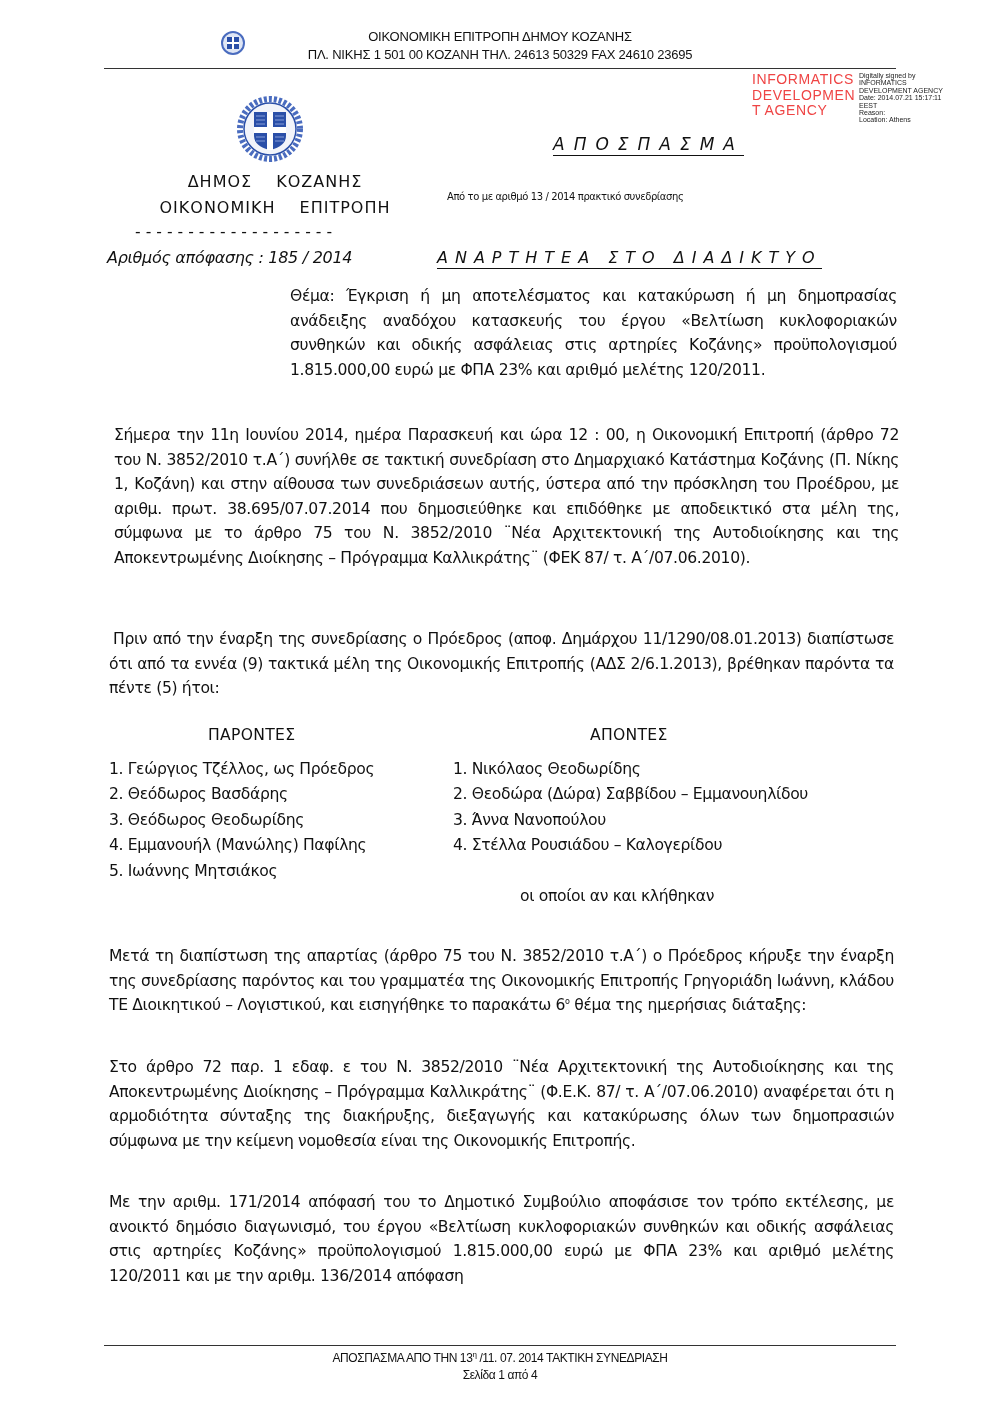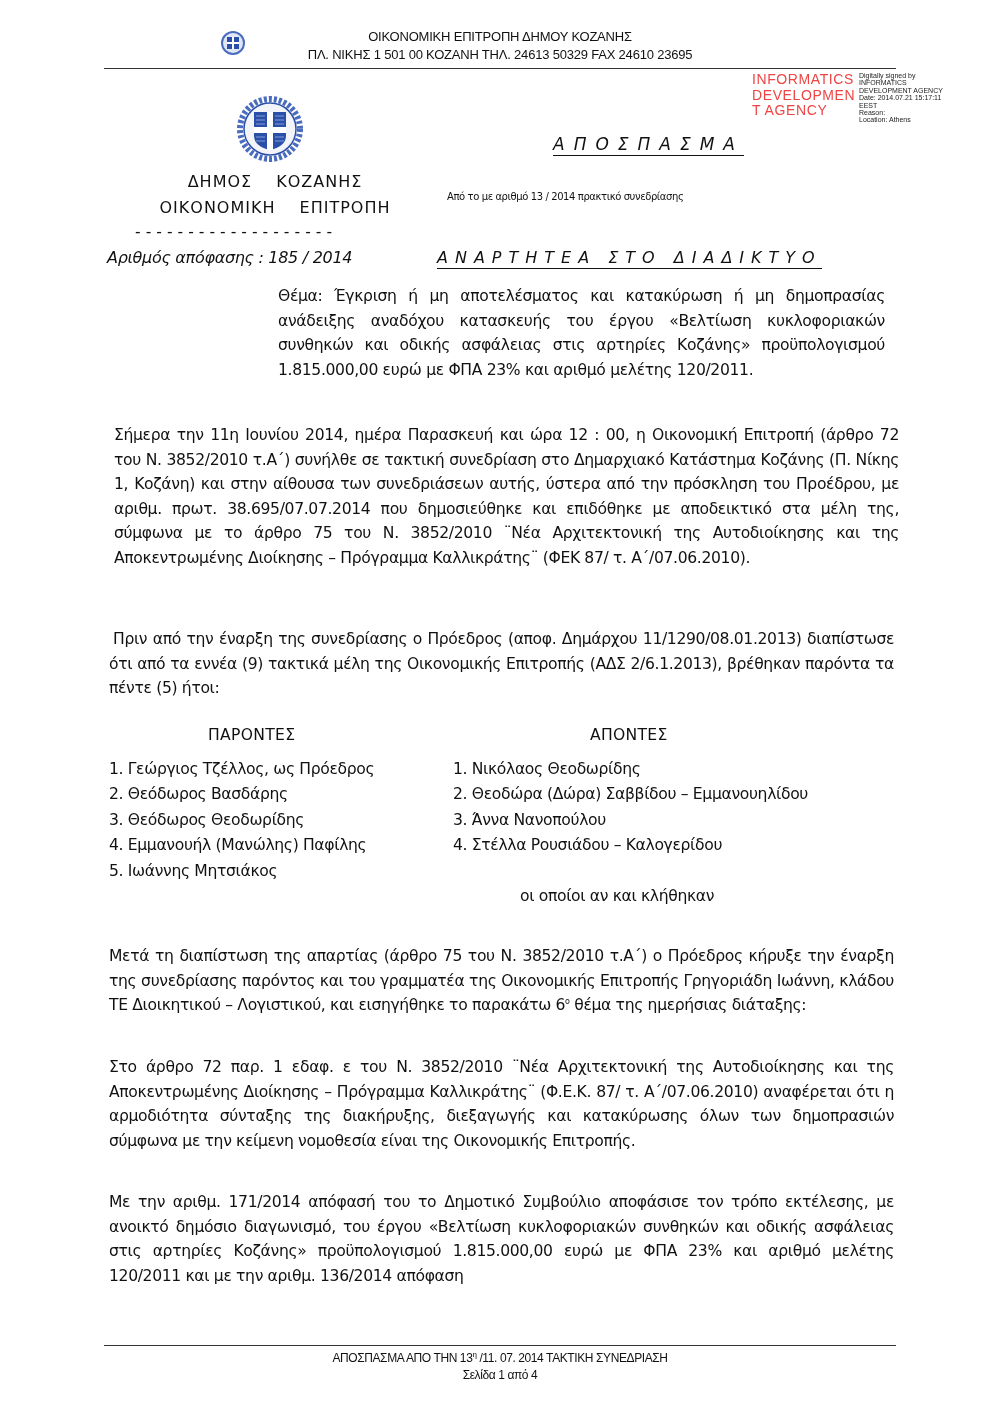--- a/index.html
+++ b/index.html
@@ -15,21 +15,21 @@
   .emblem { left: 237px; top: 96px; width: 66px; height: 66px; }
   .aposp { left: 553px; top: 134px; font-size: 17px; font-style: italic; letter-spacing: 9px; border-bottom: 1.5px solid #111; line-height: 20px; padding-bottom: 1px; font-family: "DejaVu Sans", sans-serif; }
   .dimos { left: 110px; width: 330px; text-align: center; font-size: 16px; line-height: 22px; letter-spacing: 1px; font-family: "DejaVu Sans", sans-serif; }
   .dimos1 { top: 171px; word-spacing: 18px; }
   .dimos2 { top: 197px; word-spacing: 18px; }
   .dashes { left: 133px; top: 222px; font-size: 16px; letter-spacing: 1px; font-family: "DejaVu Sans Mono", monospace; }
   .apo-praktiko { left: 447px; top: 187px; font-size: 10px; line-height: 20px; font-family: "DejaVu Sans", sans-serif; letter-spacing: -0.4px; }
   .dec-num { left: 107px; top: 248px; font-size: 16px; font-style: italic; font-family: "DejaVu Sans", sans-serif; letter-spacing: -0.3px; }
   .anart { left: 437px; top: 248px; font-size: 16px; font-style: italic; letter-spacing: 7px; border-bottom: 1.5px solid #111; line-height: 20px; font-family: "DejaVu Sans", sans-serif; text-align: right; }
   .para { font-size: 15.6px; line-height: 24.6px; text-align: justify; font-family: "DejaVu Sans", sans-serif; letter-spacing: -0.35px; }
-  .thema { left: 278px; top: 284px; width: 607px; }
+  .thema { left: 290px; top: 284px; width: 607px; }
   .p1 { left: 114px; top: 423px; width: 785px; }
   .p2 { left: 109px; top: 627px; width: 785px; text-indent: 4px; }
   .colhdr { top: 726px; font-size: 15.6px; font-family: "DejaVu Sans", sans-serif; letter-spacing: 0.3px; }
   .colhdr-left { left: 208px; }
   .colhdr-right { left: 590px; }
   .list { top: 757px; font-size: 15.6px; line-height: 25.4px; font-family: "DejaVu Sans", sans-serif; letter-spacing: -0.35px; }
   .list div { white-space: nowrap; }
   .list-left { left: 109px; }
   .list-right { left: 453px; }
   .absent-note { left: 520px; width: 330px; top: 884px; font-size: 15.6px; line-height: 24.6px; font-family: "DejaVu Sans", sans-serif; letter-spacing: -0.35px; }

